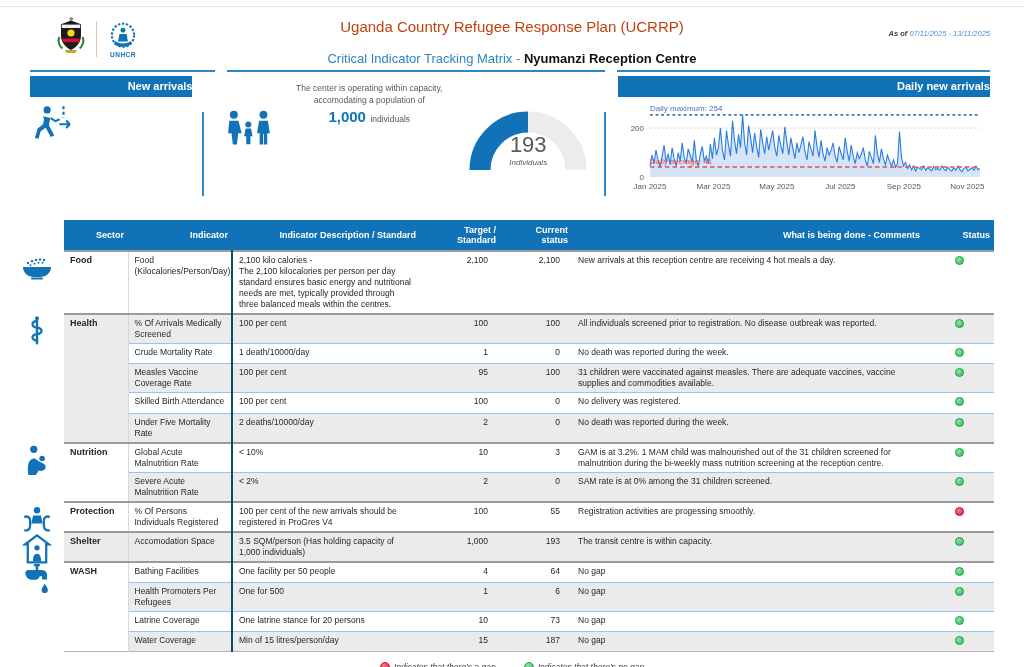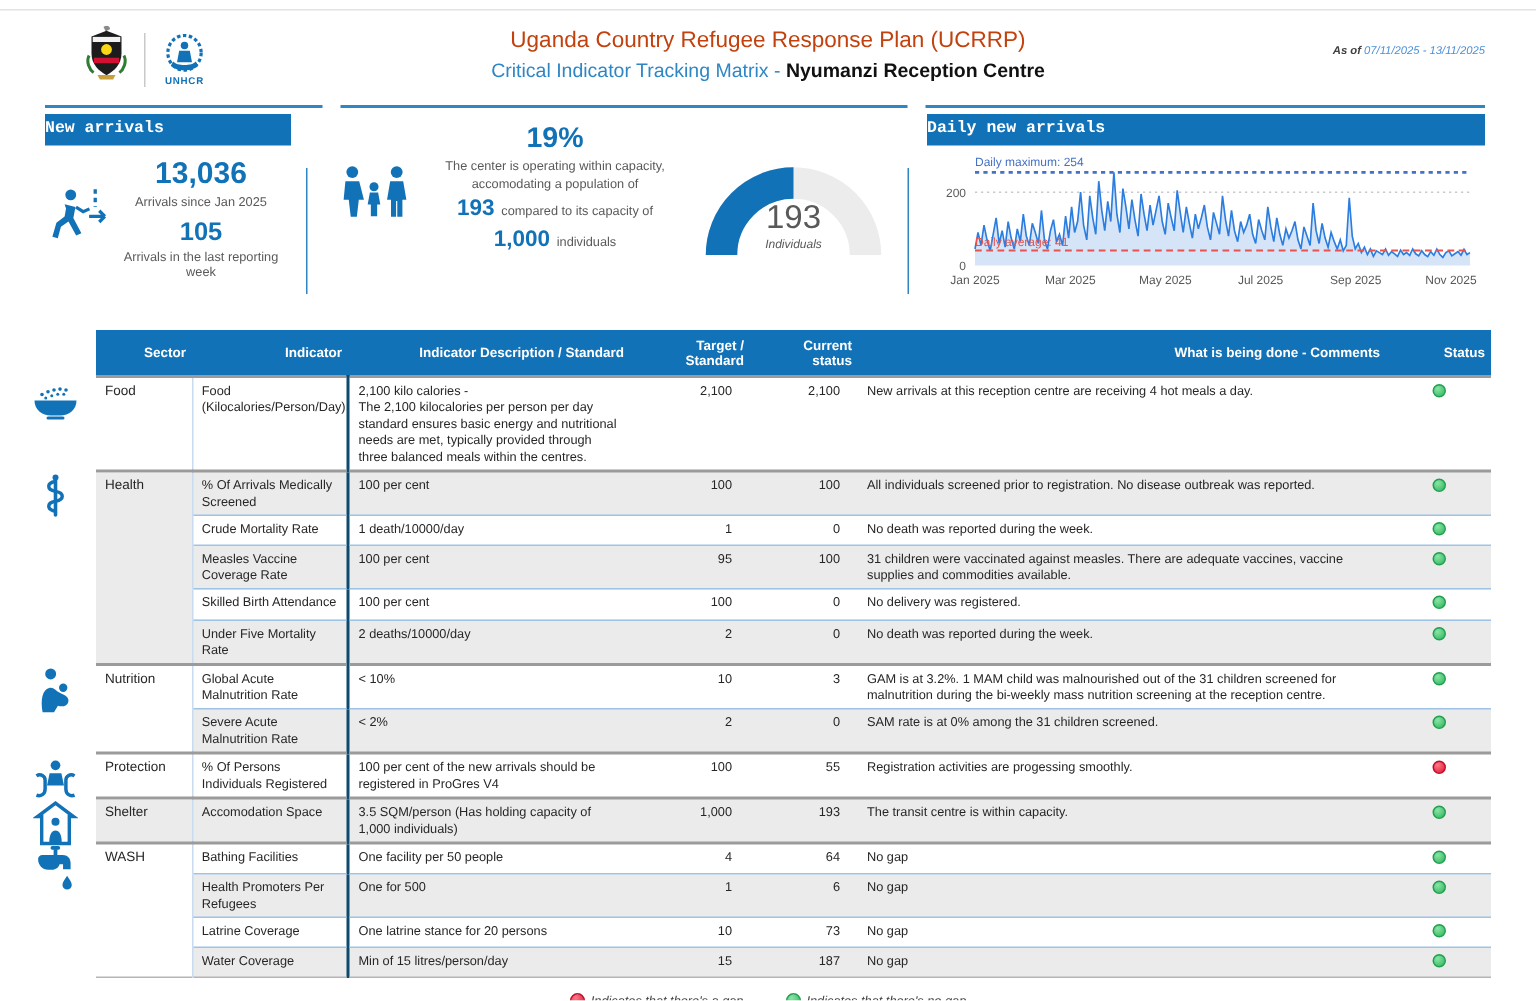--- a/index.html
+++ b/index.html
@@ -9,33 +9,33 @@
   .page-inner { border-top:1px solid #e3e3e3; padding-top:6px; }
 
   
   .hdr { position:relative; height:54px; }
   .logos { position:absolute; left:56px; top:4px; display:flex; align-items:center; gap:10px; }
   .logo-divider { width:1px; height:36px; background:#c9c9c9; }
   .unhcr-wrap { display:flex; flex-direction:column; align-items:center; }
   .unhcr-text { font-size:6.5px; font-weight:bold; color:#1272B8; letter-spacing:.5px; margin-top:-2px; }
   .titles { text-align:center; padding-top:5px; }
   .title1 { font-size:15px; color:#c2410c; }
-  .title2 { font-size:13px; color:#2E86C5; margin-top:4px; }
+  .title2 { font-size:13px; color:#2E86C5; margin-top:16px; }
   .title2 b { color:#111; }
   .asof { position:absolute; right:34px; top:16px; font-size:7.5px; }
   .asof-label { font-weight:bold; color:#404040;font-style:italic; }
   .asof-dates { font-style:italic; color:#4a90d9; }
 
   
   .rule { display:flex; padding:0 34px 0 30px; margin-top:3px; gap:12px; }
   .rule span { height:2px; background:#2E86C5; }
   .rule .r1 { width:185px; } .rule .r2 { width:378px; } .rule .r3 { flex:1; }
 
   .stats { display:flex; padding:0 34px 0 30px; margin-top:4px; gap:0; height:134px; }
-  .panel-head { background:#1272B8; color:#fff; font-weight:bold; font-size:11px; text-align:left; padding:4px 0 5px;font-family:Liberation Mono, monospace; }
+  .panel-head { background:#1272B8; color:#fff; font-weight:bold; font-size:11px; text-align:right; padding:4px 0 5px; }
   .p1 { width:185px; } .p2 { width:378px; margin-left:12px; } .p3 { flex:1; margin-left:12px; }
   .vsep { width:2px; background:#2E86C5; height:84px; margin-top:36px; margin-left:10px; }
   .p1-body { display:flex; align-items:center; margin-top:8px; }
   .icon-blue { color:#1272B8; }
   .runner-icon { width:42px; flex:none; margin-left:2px; }
   .p1-stats { flex:1; text-align:center; }
   .num-xl { font-size:20px; font-weight:bold; color:#1272B8; }
   .num-lg { font-size:17px; font-weight:bold; color:#1272B8; margin-top:5px; }
   .cap { font-size:8.5px; color:#595959; margin-top:1px; line-height:1.25; }
 
@@ -57,21 +57,21 @@
   table { border-collapse:collapse; table-layout:fixed; width:930px; font-size:8.5px; }
   thead th { background:#1272B8; color:#fff; font-size:9px; font-weight:bold; text-align:right; padding:5px 4px; vertical-align:middle; }
   tbody td { padding:3px 6px; vertical-align:top; color:#262626; line-height:1.3; }
   tbody tr { border-top:1px solid #9DC3E6; }
   tbody tr.section-start { border-top:2px solid #9b9b9b; }
   tbody tr.stripe { background:#EBEBEB; }
   td.c-ind { border-left:1px solid #c9dcef; }
   td.c-desc { border-left:2px solid #0c4a6e; white-space:pre-line; }
   td.c-num { text-align:right; padding-right:12px; }
   td.c-status { text-align:center; }
-  td.sector-cell { position:relative; font-size:9px; }
+  td.sector-cell { position:relative; font-size:9px;font-weight:bold; }
   .sector-icon { position:absolute; left:-42px; top:1px; width:32px; color:#1272B8; display:block; }
   .sector-icon svg { width:30px; height:30px; display:block; }
   table { border-bottom:1px solid #b5b5b5; }
   .dot { display:inline-block; width:9px; height:9px; border-radius:50%; margin-top:1px; }
   .dot.green { background:radial-gradient(circle at 35% 30%, #8ae6a8, #2eb45b); border:1px solid #23a04f; }
   .dot.red { background:radial-gradient(circle at 35% 30%, #ff7a8a, #e01234); border:1px solid #c00f2c; }
 
   
   .legend { display:flex; justify-content:center; gap:28px; margin-top:9px; font-size:8.5px; font-style:italic; color:#404040; align-items:center; }
   .legend-item { display:flex; align-items:center; gap:4px; }
@@ -131,48 +131,40 @@
       <div class="p1-body">
         <span class="runner-icon icon-blue">
           <svg viewBox="0 0 36 32" fill="currentColor">
             <circle cx="13" cy="4.2" r="3.1"></circle>
             <path d="M9.5 9.6l6.2 1.6-1.2 6.2 4.6 8.8-3 1.3-4.4-8-4.3 2.9-1.8 6.6-3.1-.8 2.3-8.1 4.7-3.5.8-4.6z"></path>
             <path d="M16 11.2l4.1 2.6 3.6-1.6" fill="none" stroke="currentColor" stroke-width="1.8"></path>
             <path d="M27 1v10" stroke="currentColor" stroke-width="1.9" fill="none" stroke-dasharray="2.6 2.2"></path>
             <path d="M23.5 16.5h9m0 0l-3.2-3.2m3.2 3.2l-3.2 3.2" stroke="currentColor" stroke-width="1.9" fill="none"></path>
           </svg>
         </span>
-        <div class="p1-stats">
-          <div class="num-xl">13,036</div>
-          <div class="cap">Arrivals since Jan 2025</div>
-          <div class="num-lg">105</div>
-          <div class="cap" style="width:120px;margin:1px auto 0;">Arrivals in the last reporting week</div>
-        </div>
       </div>
     </div>
 
     <div class="vsep"></div>
 
     <div class="p2">
       <div class="p2-body">
         <span class="family-icon icon-blue">
           <svg viewBox="0 0 38 27" fill="currentColor">
             <circle cx="7.5" cy="3.6" r="3"></circle>
             <path d="M4 8.2h7l2.4 9.4h-2.6l-1 8.6H6.7l-1-8.6H3.1z"></path>
             <circle cx="18.5" cy="11" r="2.3"></circle>
             <path d="M16.4 14h4.2l1.1 6h-1.6v6h-3.2v-6h-1.6z"></path>
             <circle cx="30" cy="3.6" r="3"></circle>
             <path d="M26.7 8.2h6.6l1.6 9.4h-2v8.6h-2.6v-8h-.6v8h-2.6v-8.6h-2z"></path>
           </svg>
         </span>
         <div class="p2-text">
-          <div class="pct">19%</div>
           <div class="cap">The center is operating within capacity,</div>
           <div class="cap">accomodating a population of</div>
-          <div class="p2-line"><span class="mid-num">193</span> <span class="cap-inline">compared to its capacity of</span></div>
           <div class="p2-line"><span class="mid-num">1,000</span> <span class="cap-inline">individuals</span></div>
         </div>
         <div class="gauge-wrap">
           <svg width="132" height="92" viewBox="0 0 132 92">
             <path d="M 18 86 A 48 48 0 0 1 114 86" fill="none" stroke="#ececec" stroke-width="21"></path>
             <path d="M 18 86 A 48 48 0 0 1 66 38" fill="none" stroke="#1272B8" stroke-width="21"></path>
           </svg>
           <div class="gauge-num">193</div>
           <div class="gauge-cap">Individuals</div>
         </div>

